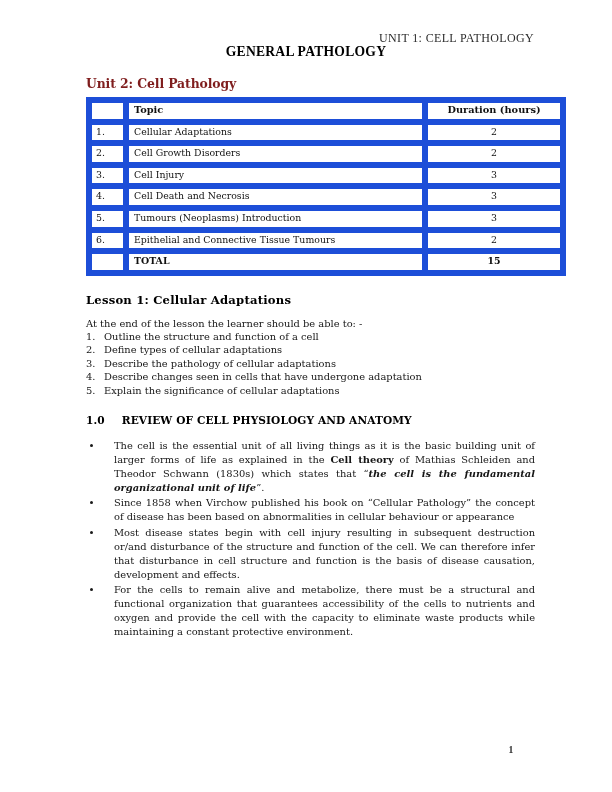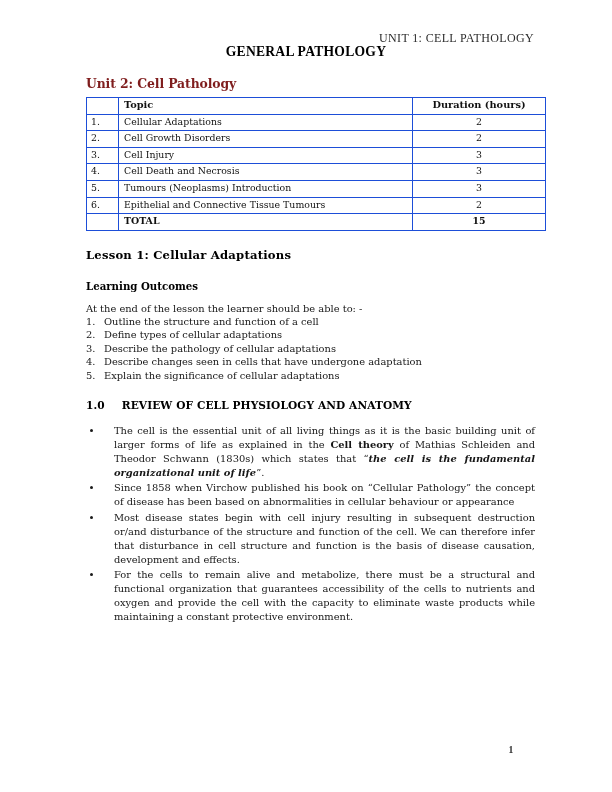--- a/index.html
+++ b/index.html
@@ -63,21 +63,21 @@
   }
 
   
   table.syllabus {
     border-collapse: collapse;
     width: 449px;
     table-layout: fixed;
     margin: 0;
   }
   table.syllabus td, table.syllabus th {
-    border: 1px solid #1d4ed8;
+    border: 6px solid #1d4ed8;
     font-family: "DejaVu Serif", "Liberation Serif", serif;
     font-size: 9.4px;
     padding: 1px 0 2px 0;
     line-height: 12.6px;
     color: #111111;
     vertical-align: middle;
   }
   .col-num   { width: 27px;  text-align: left;   padding-left: 4px !important; }
   .col-topic { width: 288px; text-align: left;   padding-left: 5px !important; }
   .col-dur   { width: 132px; text-align: center; }
@@ -247,21 +247,20 @@
         <tr class="total-row">
           <td class="col-num"></td>
           <td class="col-topic">TOTAL</td>
           <td class="col-dur">15</td>
         </tr>
       </tbody>
     </table>
 
     <div class="lesson-heading">Lesson 1: Cellular Adaptations</div>
 
-    <div class="sub-heading">Learning Outcomes</div>
 
     <p class="intro-line">At the end of the lesson the learner should be able to: -</p>
 
     <ol class="outcomes">
       <li>
         <span class="num">1.</span>
         <span>Outline the structure and function of a cell</span>
       </li>
       <li>
         <span class="num">2.</span>

